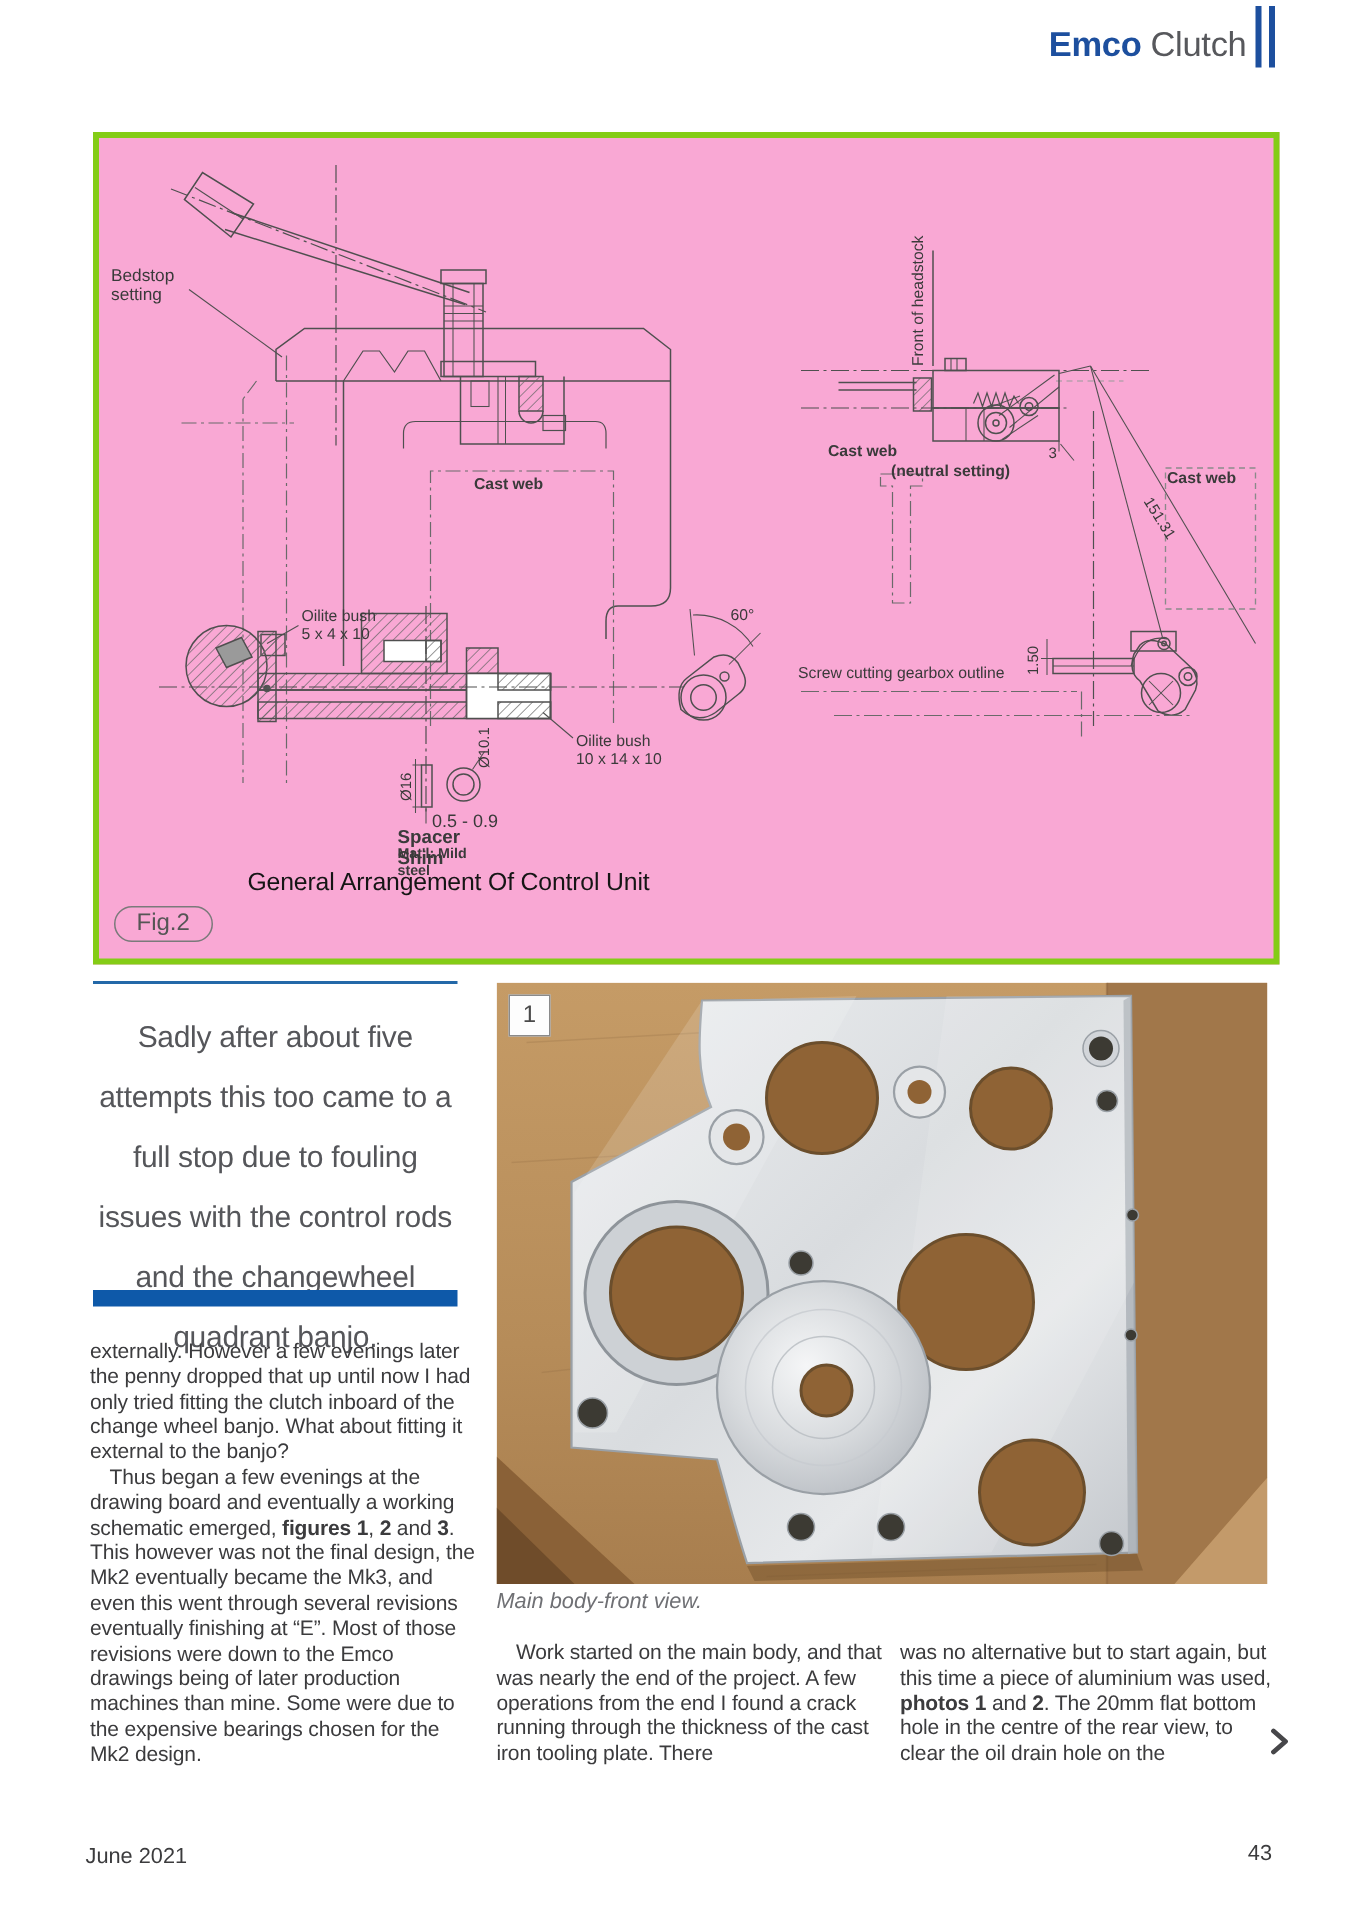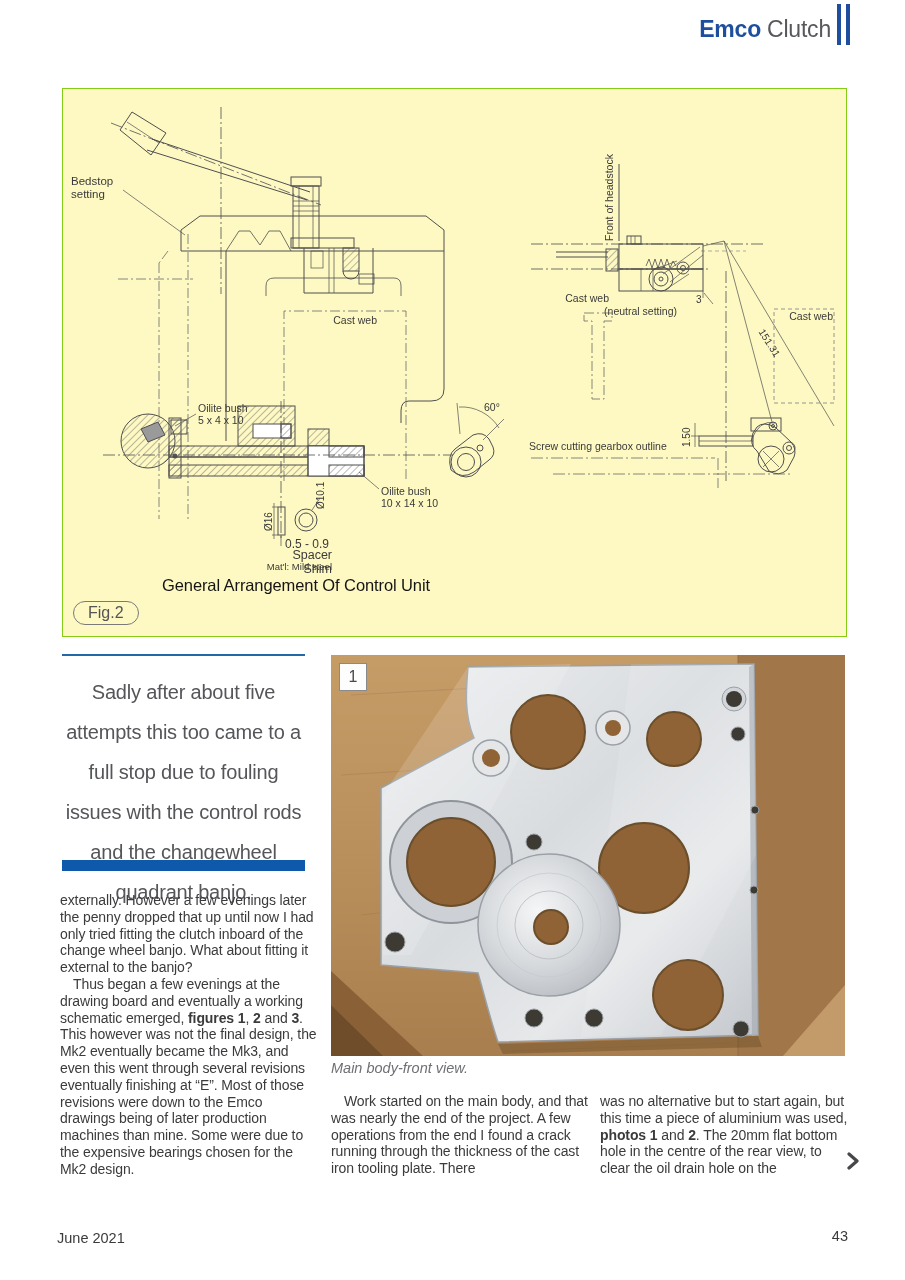--- a/index.html
+++ b/index.html
@@ -5,24 +5,24 @@
   html,body{margin:0;padding:0;background:#ffffff;}
   .page{position:relative;width:905px;height:1280px;background:#fff;overflow:hidden;
         font-family:"Liberation Sans",sans-serif;color:#3b3b3d;}
   
   .brand{position:absolute;top:16px;right:74px;font-size:23px;letter-spacing:-0.2px;white-space:nowrap;}
   .brand .b{font-weight:700;color:#1d4f9e;}
   .brand .l{font-weight:400;color:#57585c;margin-left:6px;}
   .brand-bars{position:absolute;top:4px;right:55px;display:flex;gap:5px;}
   .brand-bars div{width:4px;height:41px;background:#1d4f9e;}
   
-  .figure{position:absolute;left:62px;top:88px;width:783px;height:547px;border:1px solid #84cc16;background:#fef9c3;}
+  .figure{position:absolute;left:62px;top:88px;width:783px;height:547px;border:4px solid #84cc16;background:#f9a8d4;}
   .figure svg{position:absolute;left:0;top:0;}
   .flabel{position:absolute;font-size:10.5px;line-height:1.12;color:#3a3a3a;white-space:nowrap;}
-  .flabel.c{text-align:right;white-space:normal;}
+  .flabel.c{text-align:left;white-space:normal;font-weight:bold;}
   .rot-90{transform:rotate(-90deg);transform-origin:0 0;}
   .fig-title{position:absolute;left:58px;top:487px;width:350px;text-align:center;
              font-size:16.5px;font-weight:400;color:#151515;letter-spacing:-0.1px;}
   .fig-tag{position:absolute;left:10px;top:512px;padding:2px 14px;border:1.5px solid #7a7a7a;
            border-radius:14px;font-size:16px;color:#555;}
   
   .pq-rule{position:absolute;left:62px;top:654px;width:243px;height:2px;background:#2368a8;}
   .pq-text{position:absolute;left:62px;top:672px;width:243px;text-align:center;
            font-size:20px;line-height:40px;color:#55565a;letter-spacing:-0.2px;}
   .pq-bar{position:absolute;left:62px;top:860px;width:243px;height:11px;background:#0e59a9;}

